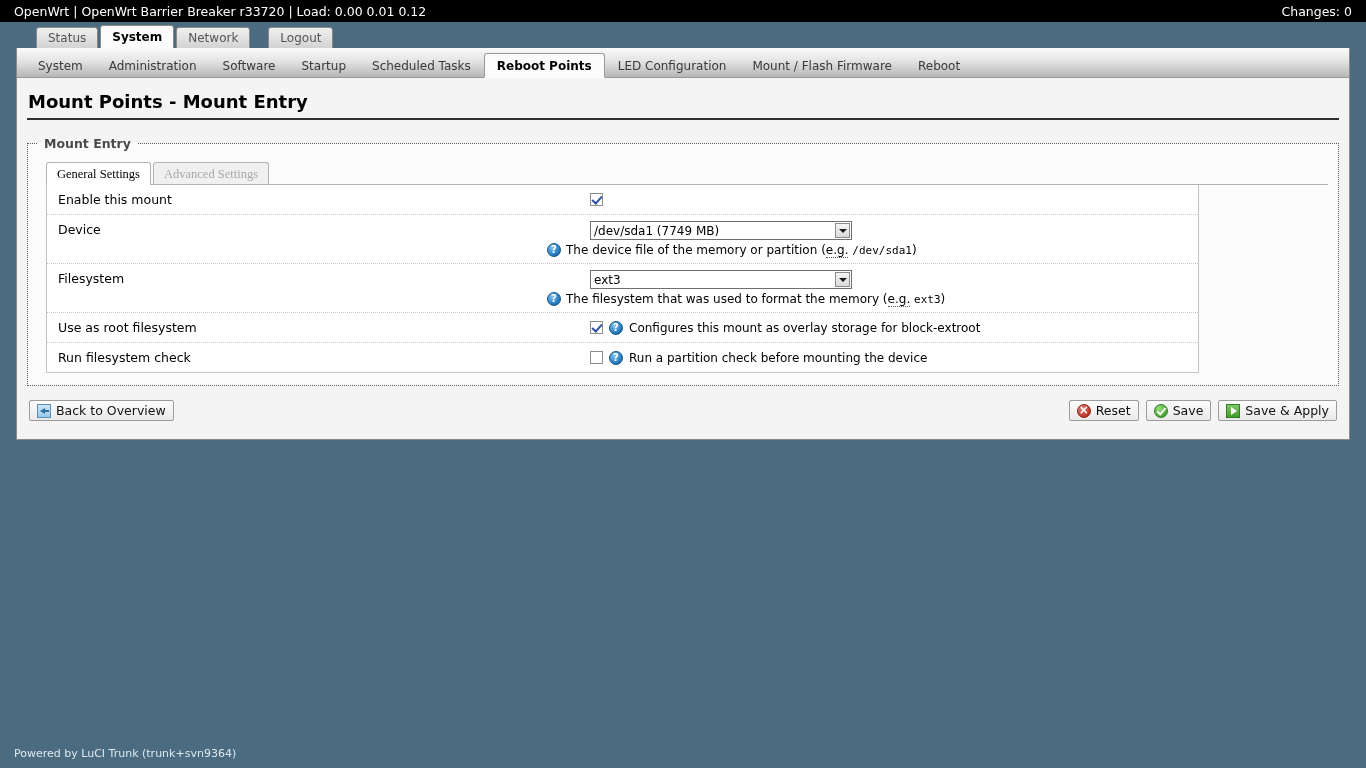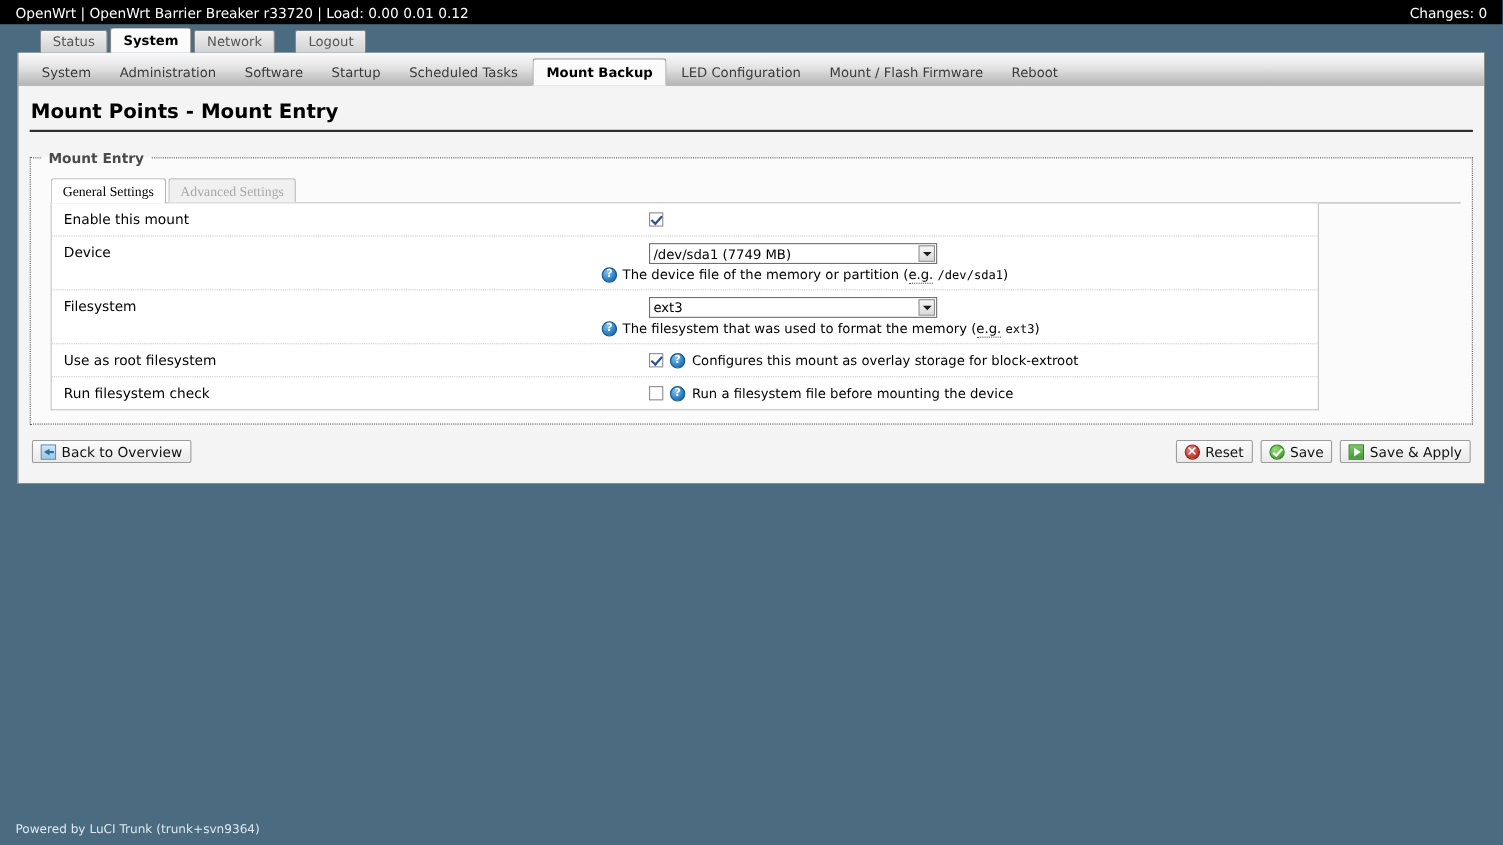--- a/index.html
+++ b/index.html
@@ -426,21 +426,21 @@
 </div>
 
 <div id="panel">
 
   <div id="subnav">
     <div class="stab">System</div>
     <div class="stab">Administration</div>
     <div class="stab">Software</div>
     <div class="stab">Startup</div>
     <div class="stab">Scheduled Tasks</div>
-    <div class="stab active">Mount Backup</div>
+    <div class="stab active">Reboot Points</div>
     <div class="stab">LED Configuration</div>
     <div class="stab">Mount / Flash Firmware</div>
     <div class="stab">Reboot</div>
   </div>
 
   <div id="panelbody">
 
     <div id="pagetitle">Mount Points - Mount Entry</div>
 
     <fieldset class="cbi">
@@ -508,21 +508,21 @@
             </div>
           </div>
         </div>
 
         <div class="cbi-row">
           <div class="cbi-label">Run filesystem check</div>
           <div class="cbi-value">
             <div class="ctl-line">
               <span class="ckbox"></span>
               <span class="help-icon">?</span>
-              <span class="cbi-desc-inline">Run a filesystem file before mounting the device</span>
+              <span class="cbi-desc-inline">Run a partition check before mounting the device</span>
             </div>
           </div>
         </div>
 
       </div>
     </fieldset>
 
     <div id="actionbar">
       <div class="btn">
         <span class="ico-back"></span>

